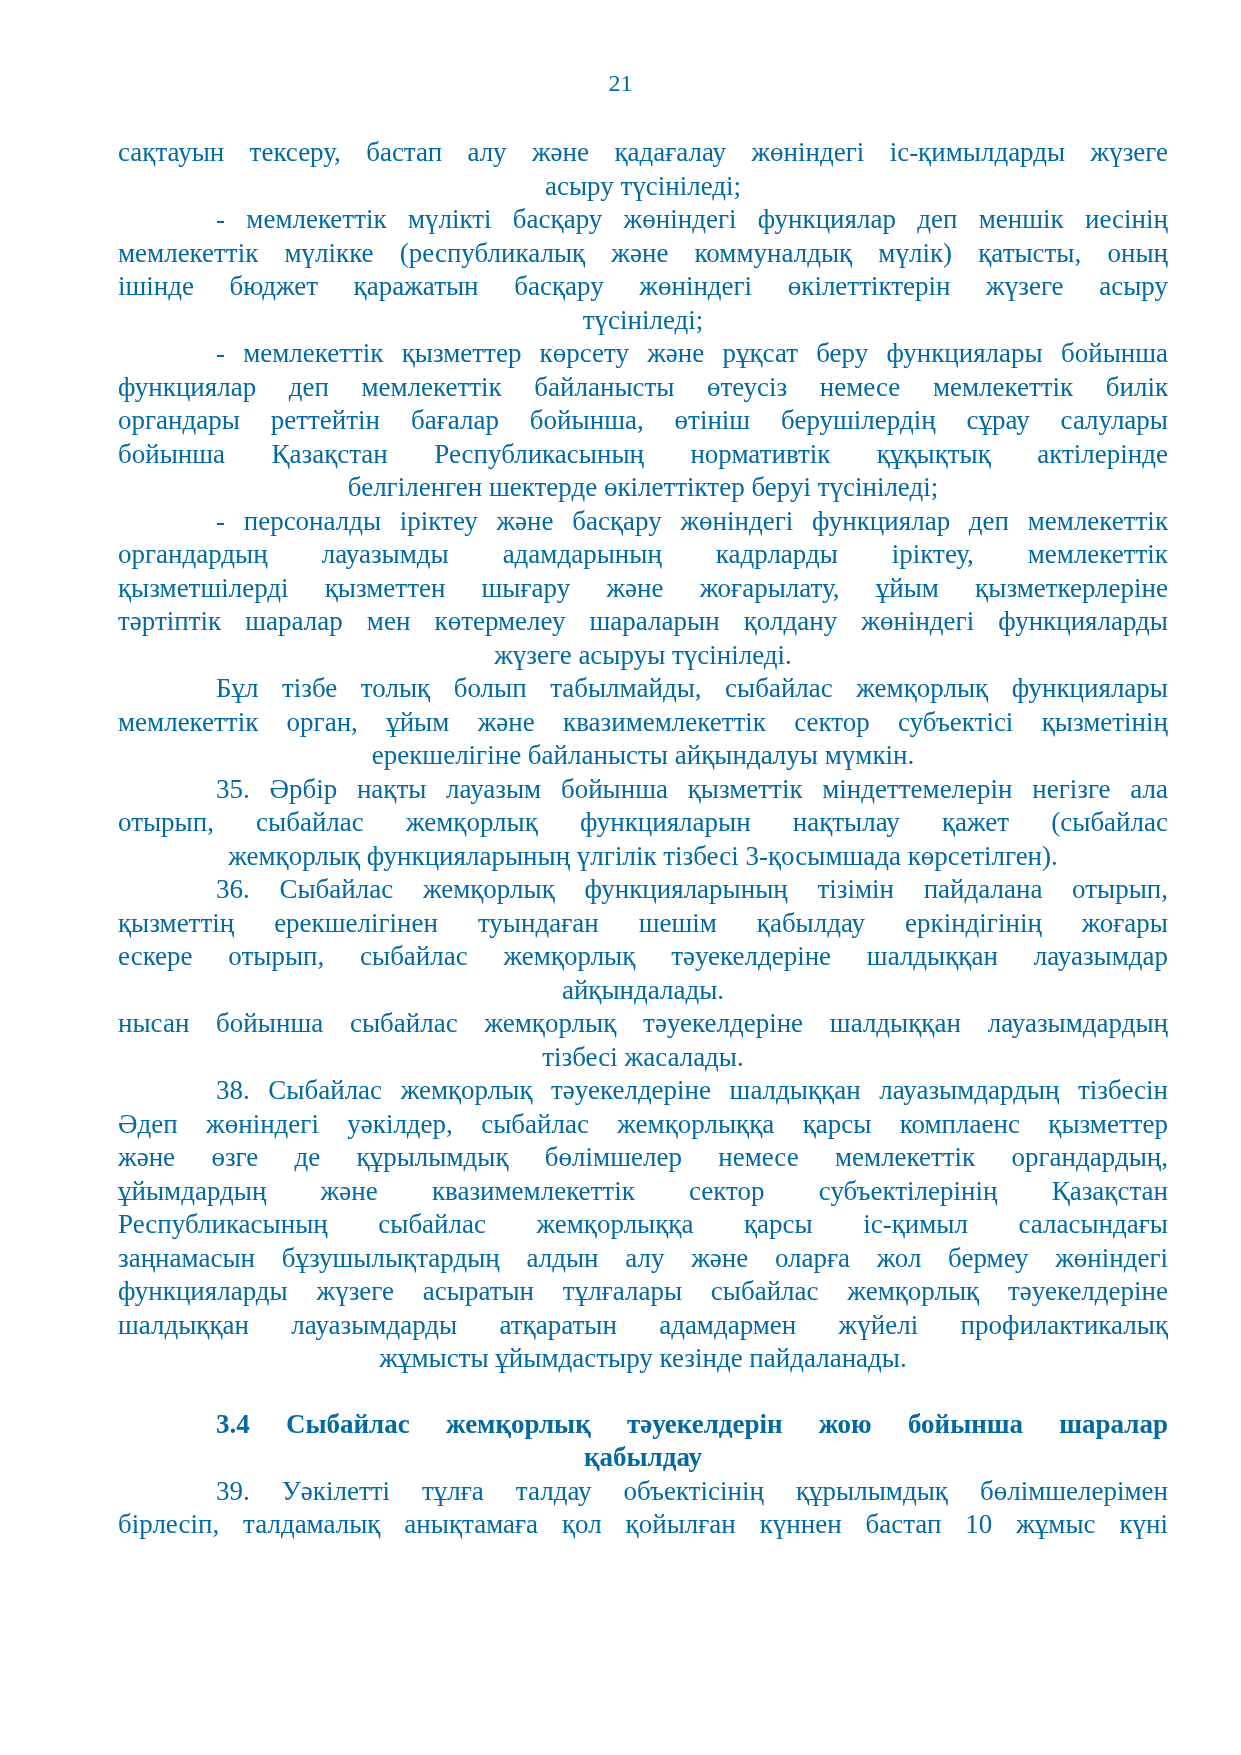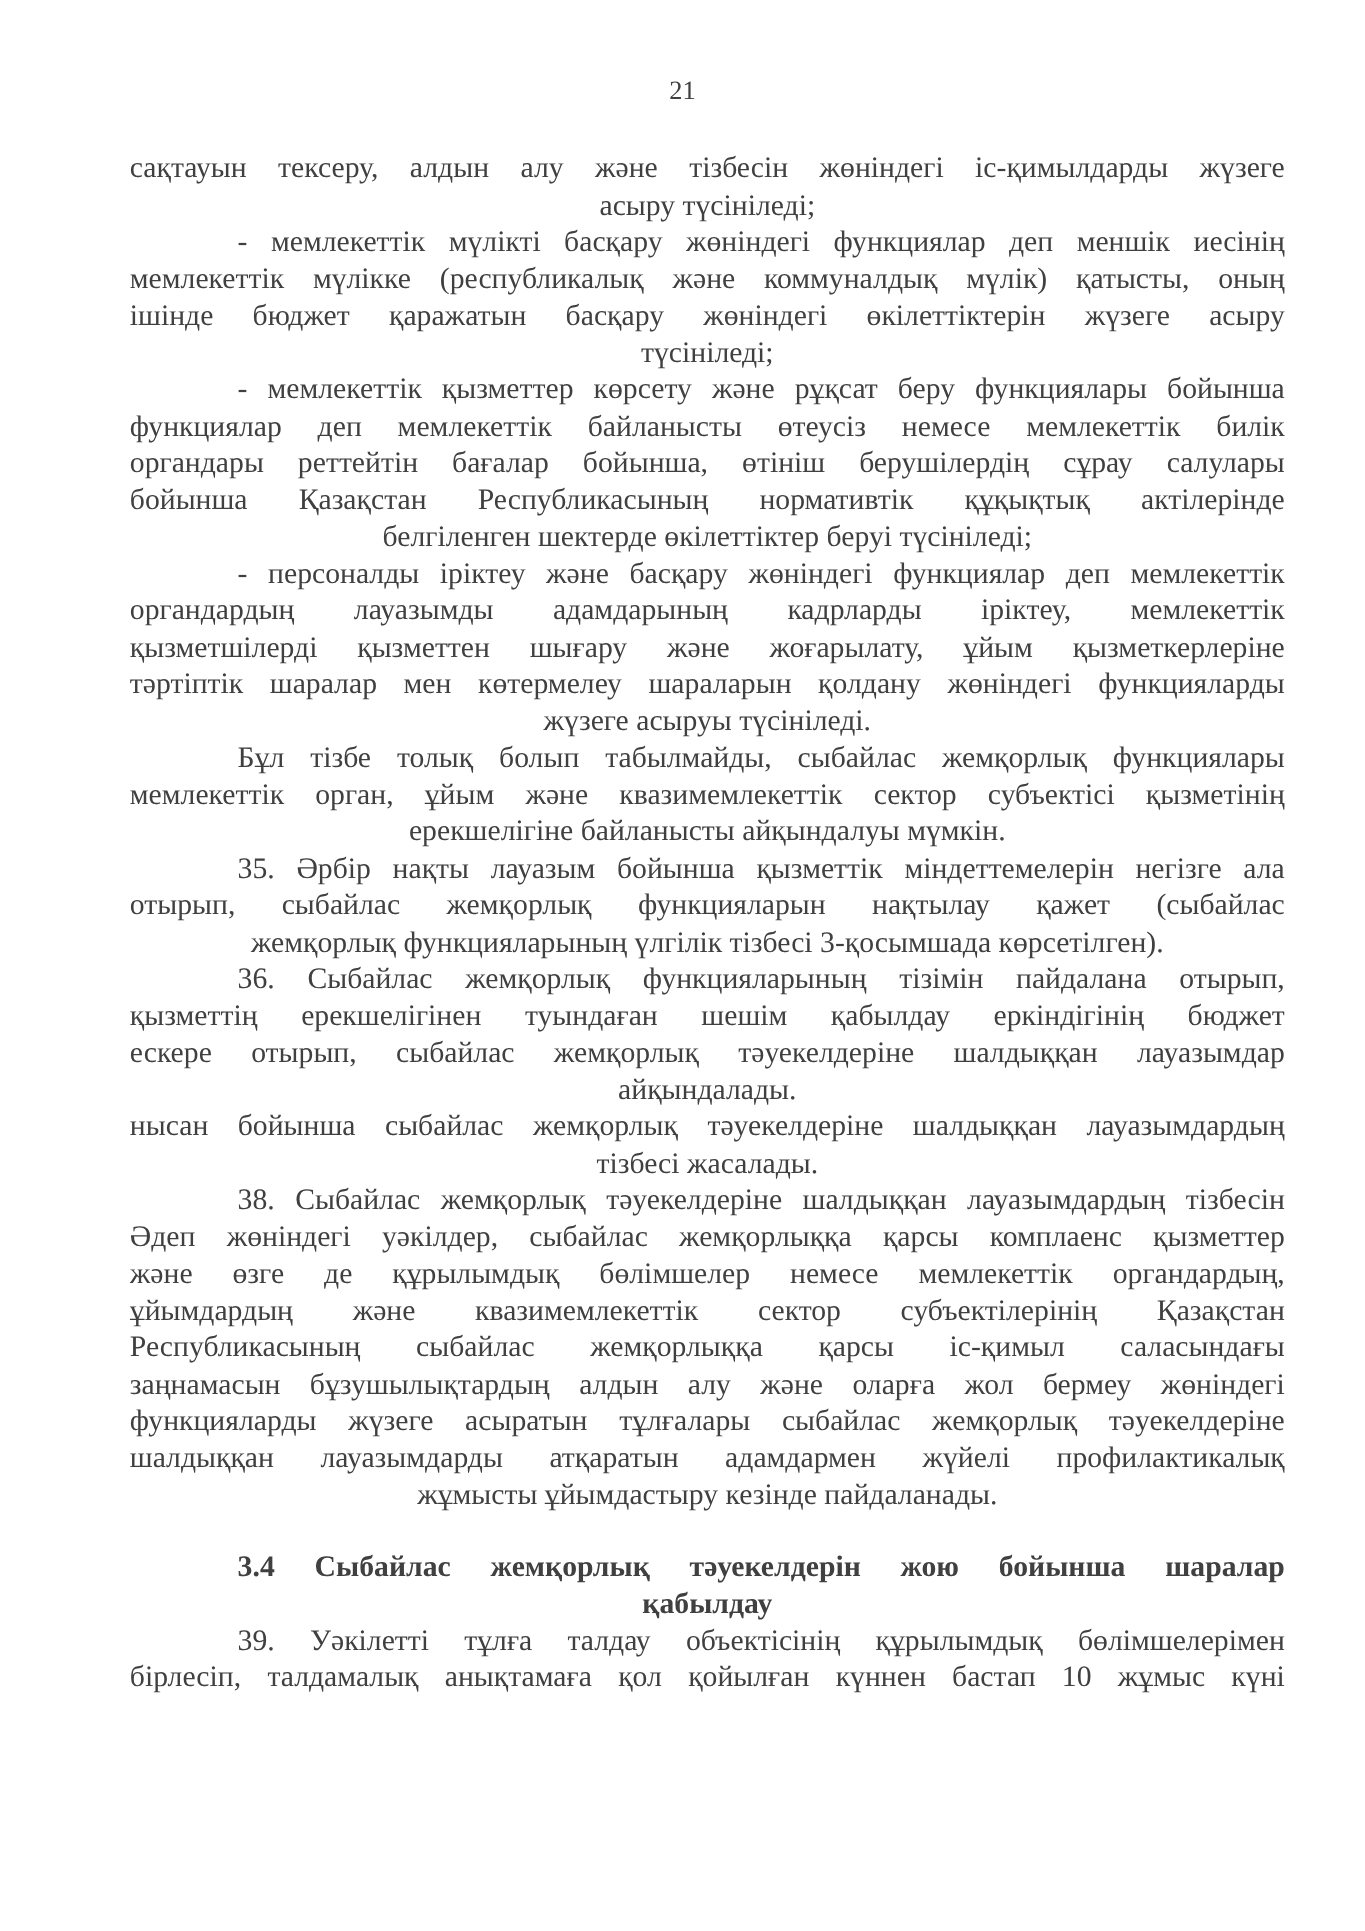--- a/index.html
+++ b/index.html
@@ -6,21 +6,21 @@
     margin: 0;
     padding: 0;
     background: #ffffff;
   }
   .page {
     position: relative;
     width: 1241px;
     height: 1755px;
     background: #ffffff;
     font-family: "Liberation Serif", "DejaVu Serif", serif;
-    color: #404040;
+    color: #0369a1;
     overflow: hidden;
   }
   .page-number {
     position: absolute;
     top: 70px;
     left: 0;
     width: 100%;
     text-align: center;
     font-size: 24px;
     line-height: 26px;
@@ -47,21 +47,21 @@
   .para.heading .line { font-weight: bold; }
   .para.space-before { margin-top: 32px; }
 </style>
 </head>
 <body>
 
 <div class="page">
   <div class="page-number">21</div>
   <div class="doc-body">
       <div class="para">
-        <div class="line just">сақтауын тексеру, алдын алу және тізбесін жөніндегі іс-қимылдарды жүзеге</div>
+        <div class="line just">сақтауын тексеру, бастап алу және қадағалау жөніндегі іс-қимылдарды жүзеге</div>
         <div class="line">асыру түсініледі;</div>
       </div>
       <div class="para">
         <div class="line just indent">- мемлекеттік мүлікті басқару жөніндегі функциялар деп меншік иесінің</div>
         <div class="line just">мемлекеттік мүлікке (республикалық және коммуналдық мүлік) қатысты, оның</div>
         <div class="line just">ішінде бюджет қаражатын басқару жөніндегі өкілеттіктерін жүзеге асыру</div>
         <div class="line">түсініледі;</div>
       </div>
       <div class="para">
         <div class="line just indent">- мемлекеттік қызметтер көрсету және рұқсат беру функциялары бойынша</div>
@@ -82,21 +82,21 @@
         <div class="line just">мемлекеттік орган, ұйым және квазимемлекеттік сектор субъектісі қызметінің</div>
         <div class="line">ерекшелігіне байланысты айқындалуы мүмкін.</div>
       </div>
       <div class="para">
         <div class="line just indent">35. Әрбір нақты лауазым бойынша қызметтік міндеттемелерін негізге ала</div>
         <div class="line just">отырып, сыбайлас жемқорлық функцияларын нақтылау қажет (сыбайлас</div>
         <div class="line">жемқорлық функцияларының үлгілік тізбесі 3-қосымшада көрсетілген).</div>
       </div>
       <div class="para">
         <div class="line just indent">36. Сыбайлас жемқорлық функцияларының тізімін пайдалана отырып,</div>
-        <div class="line just">қызметтің ерекшелігінен туындаған шешім қабылдау еркіндігінің бюджет</div>
+        <div class="line just">қызметтің ерекшелігінен туындаған шешім қабылдау еркіндігінің жоғары</div>
         <div class="line just">ескере отырып, сыбайлас жемқорлық тәуекелдеріне шалдыққан лауазымдар</div>
         <div class="line">айқындалады.</div>
       </div>
       <div class="para">
         <div class="line just">нысан бойынша сыбайлас жемқорлық тәуекелдеріне шалдыққан лауазымдардың</div>
         <div class="line">тізбесі жасалады.</div>
       </div>
       <div class="para">
         <div class="line just indent">38. Сыбайлас жемқорлық тәуекелдеріне шалдыққан лауазымдардың тізбесін</div>
         <div class="line just">Әдеп жөніндегі уәкілдер, сыбайлас жемқорлыққа қарсы комплаенс қызметтер</div>

